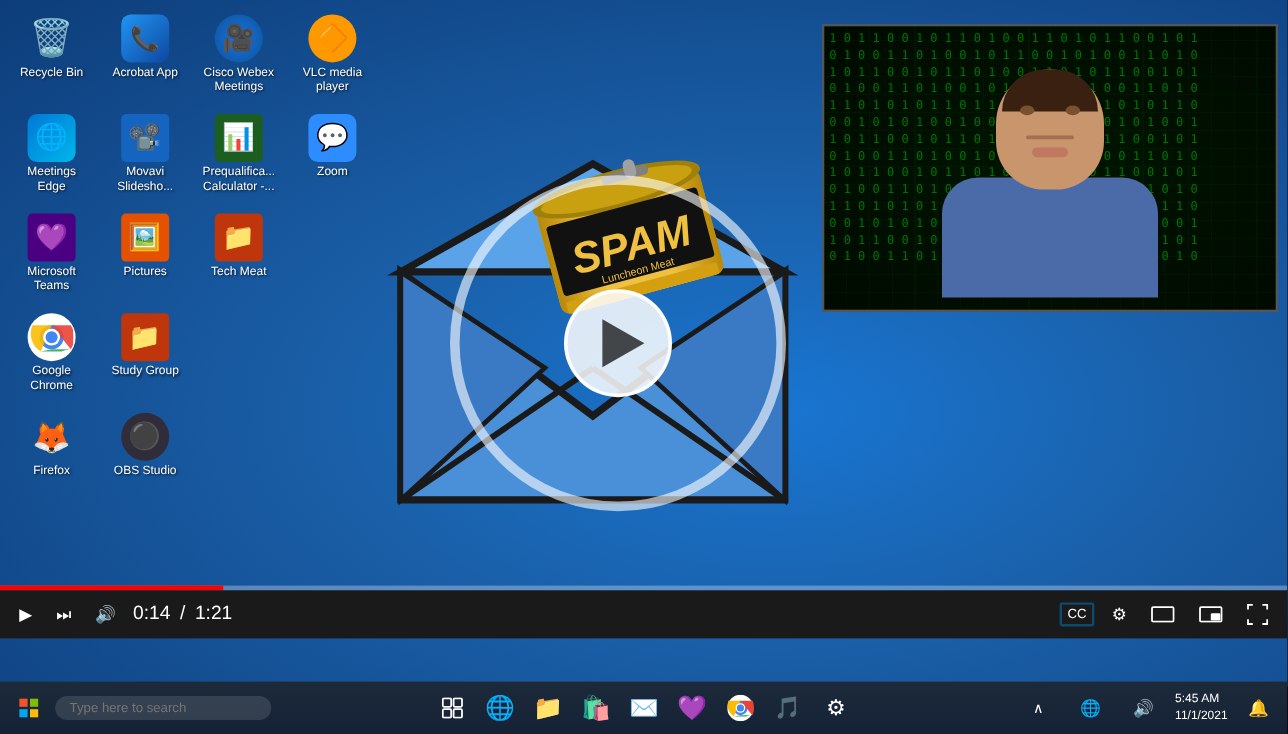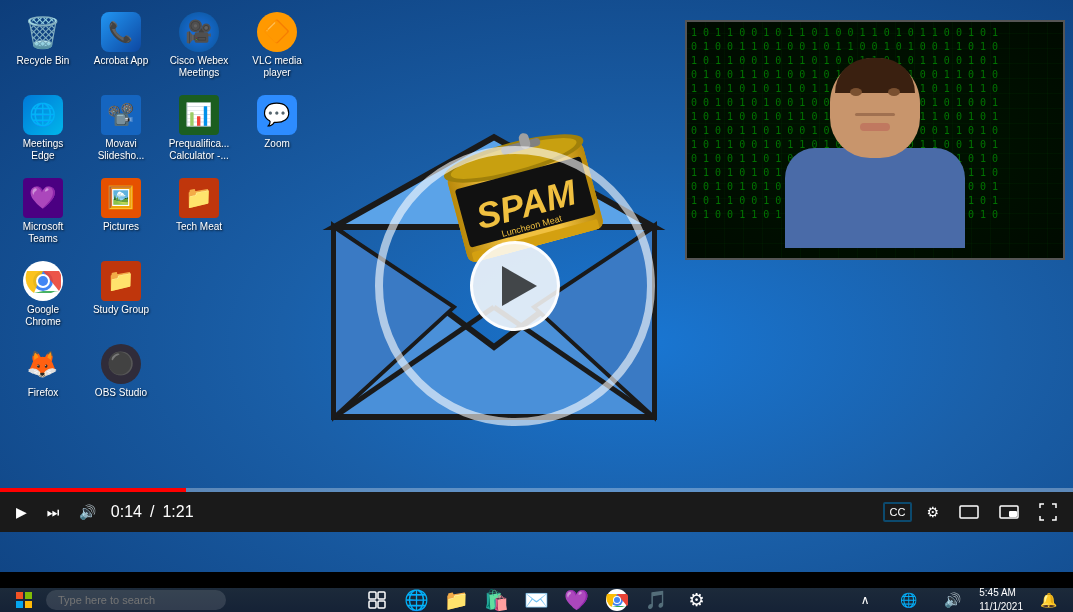--- a/index.html
+++ b/index.html
@@ -230,21 +230,21 @@
       font-size: 16px;
       white-space: nowrap;
       font-family: Arial, sans-serif;
     }
 
     .ctrl-spacer { flex: 1; }
 
     
     #taskbar {
       width: 1073px;
-      height: 24px;
+      height: 44px;
       background: linear-gradient(180deg, #1c2a3a 0%, #152236 100%);
       position: absolute;
       bottom: 0;
       display: flex;
       align-items: center;
       padding: 0 6px;
       gap: 4px;
       z-index: 40;
     }
 

